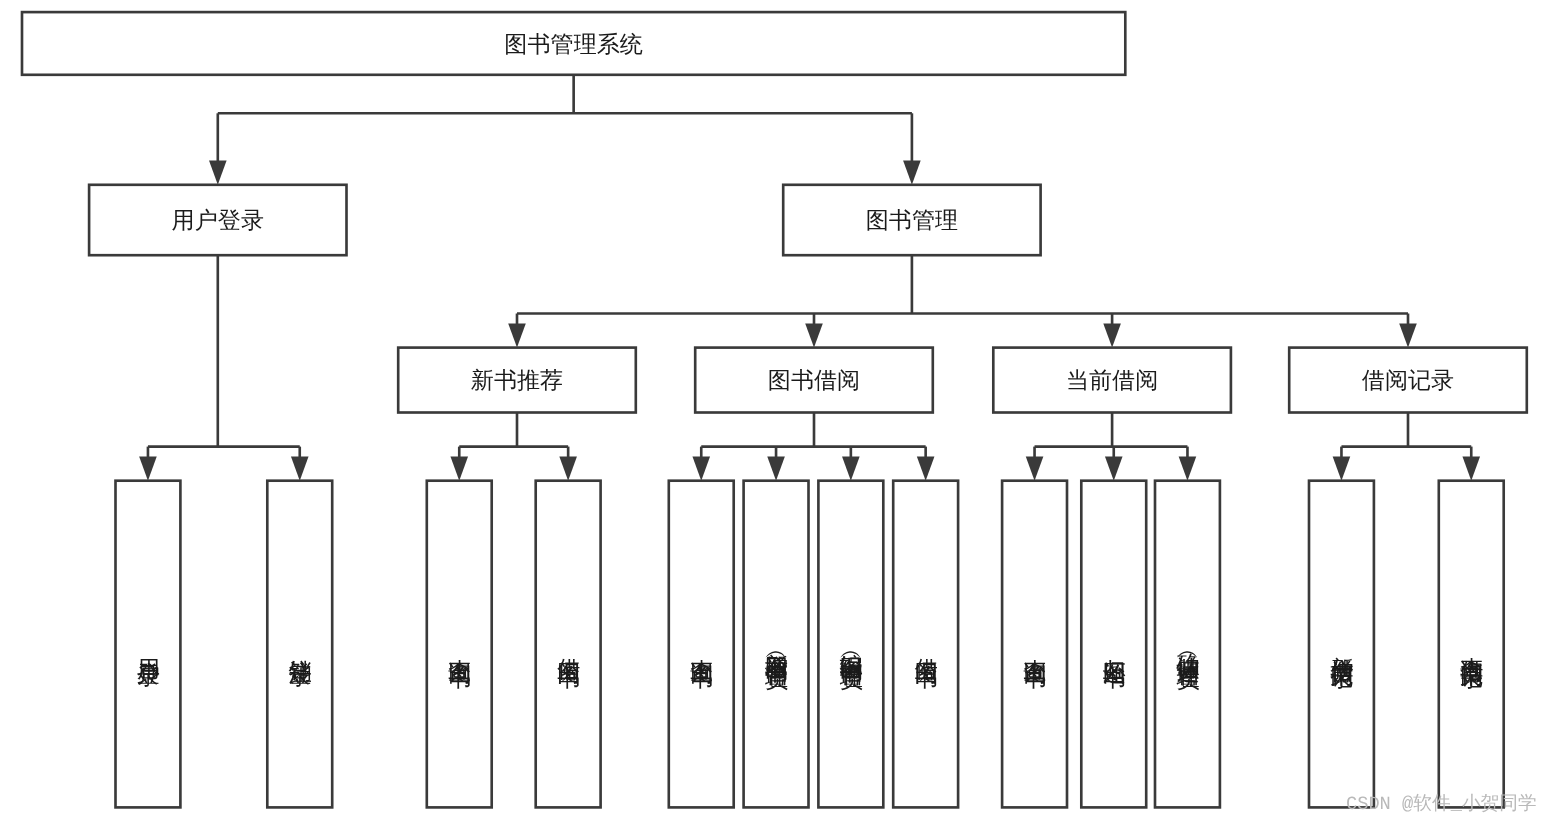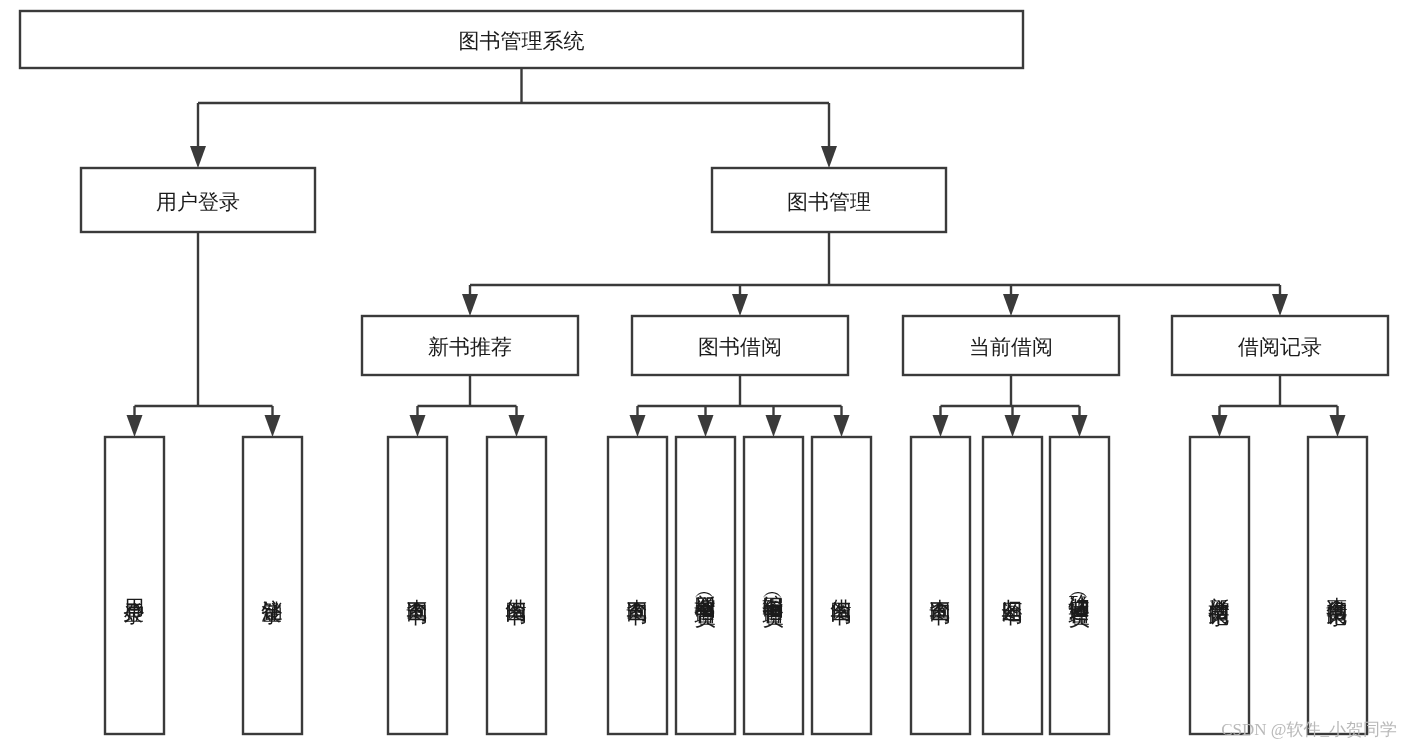--- a/index.html
+++ b/index.html
@@ -58,21 +58,21 @@
     display: flex;
     align-items: center;
     justify-content: center;
     white-space: nowrap;
     pointer-events: none;
   }
   .watermark {
     position: absolute;
     right: 8px;
     bottom: 6px;
-    font-family: Liberation Serif, serif;
+    font-family: Liberation Mono, monospace;
     font-size: 17px;
     color: #b9b9b9;
     white-space: nowrap;
   }
 </style>
 </head>
 <body>
 
 <div id="stage">
   <svg id="diagram" viewBox="0 0 1405 747">

